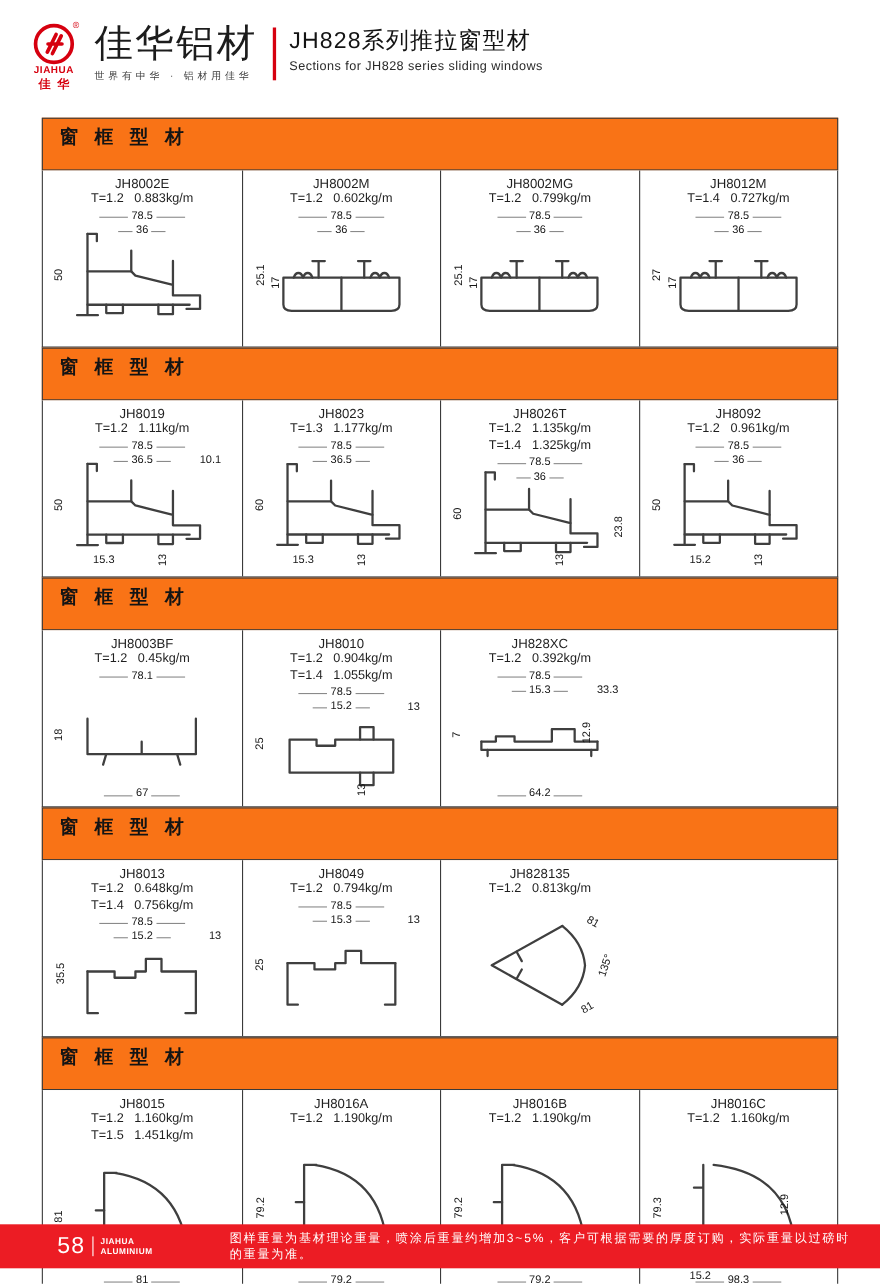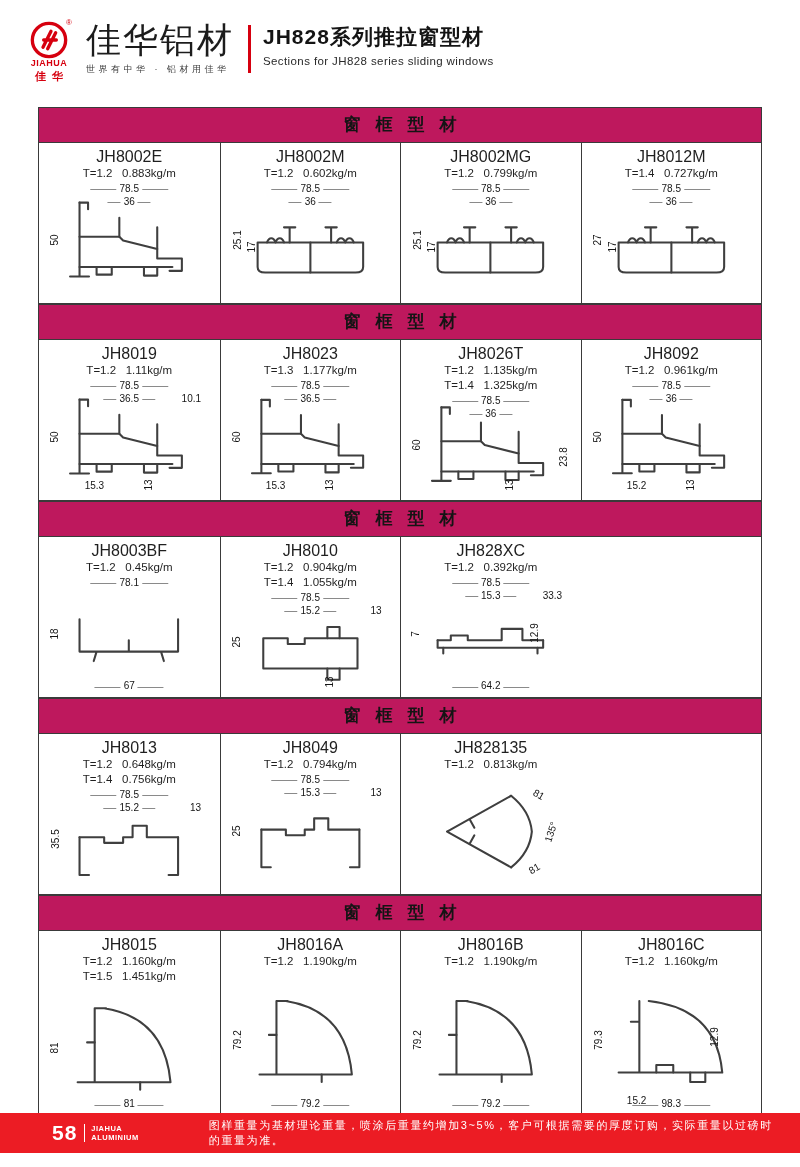--- a/index.html
+++ b/index.html
@@ -13,31 +13,31 @@
   .emblem-wrap{width:58px;text-align:center;color:#d6000f;position:relative}
   .emblem-wrap svg{width:40px;height:40px;display:block;margin:0 auto}
   .reg-mark{position:absolute;top:-2px;right:6px;font-size:8px;color:#d6000f}
   .logo-en{font-size:9px;font-weight:bold;letter-spacing:.5px;margin-top:-2px}
   .logo-cn{font-size:11px;font-weight:bold;letter-spacing:6px;padding-left:6px;margin-top:1px}
   .brand{margin-left:8px}
   .brand-title{font-size:35px;font-weight:normal;color:#1c1c1c;line-height:1.15;letter-spacing:2px}
   .brand-slogan{font-size:9px;color:#3c3c3c;letter-spacing:3.5px;margin-top:3px}
   .hdr-divider{width:3px;background:#d6000f;height:48px;margin:5px 12px 0 14px}
   .series{padding-top:3px}
-  .series-title{font-size:21px;font-weight:bold;color:#141414;letter-spacing:1px}
+  .series-title{font-size:21px;font-weight:normal;color:#141414;letter-spacing:1px}
   .series-sub{font-size:11.5px;color:#2a2a2a;margin-top:4px;letter-spacing:.4px}
   
   .main{margin:15px 38px 0}
-  .sec-bar{background:#be185d;border:1px solid #3a3a3a;text-align:center;padding:5px 0 6px}
+  .sec-bar{background:#f97316;border:1px solid #3a3a3a;padding:5px 0 18px}
   .sec-title{font-size:17px;font-weight:bold;color:#141414;letter-spacing:15px;padding-left:15px;display:inline-block}
   .sec-grid{display:grid;grid-template-columns:1fr 1fr 1fr 1fr;border:1px solid #3a3a3a;border-top:none;background:#fff}
   .cell{height:160px;display:flex;flex-direction:column;align-items:center;padding-top:5px;box-sizing:border-box;overflow:hidden}
   .section:last-child .cell{height:184px}
   .cell+.cell{border-left:1px solid #3a3a3a}
-  .code{font-size:16px;color:#1f1f1f}
+  .code{font-size:12px;color:#1f1f1f}
   .specs{font-size:11.5px;color:#1f1f1f;white-space:pre;text-align:left;line-height:1.3}
   .drawing{position:relative;flex:1;width:84%;margin:3px 0 6px;min-height:0}
   .drawing svg.shape{position:absolute;left:0;top:0;width:100%;height:100%}
   .shape *{stroke:#3f3f3f;fill:none;stroke-width:2.2;stroke-linecap:round;stroke-linejoin:round}
   
   .dim{position:absolute;font-size:10px;color:#151515;line-height:1;white-space:nowrap}
   .dim-top{top:0;left:50%;transform:translateX(-50%)}
   .dim-top2{top:13px;left:50%;transform:translateX(-50%)}
   .dim-topright{top:13px;right:4px}
   .dim-left{left:0;top:50%;transform:translate(-35%,-50%) rotate(-90deg)}
@@ -53,21 +53,21 @@
   .dim-top::before,.dim-top::after,.dim-top2::before,.dim-top2::after,
   .dim-bottom::before,.dim-bottom::after{
     content:"";position:absolute;top:55%;height:1px;background:#8a8a8a}
   .dim-top::before,.dim-bottom::before{right:100%;width:26px;margin-right:3px}
   .dim-top::after,.dim-bottom::after{left:100%;width:26px;margin-left:3px}
   .dim-top2::before{right:100%;width:13px;margin-right:3px}
   .dim-top2::after{left:100%;width:13px;margin-left:3px}
   
   .footer{position:absolute;left:0;bottom:14px;width:100%;height:40px;background:#ec1c24;
     display:flex;align-items:center;color:#fff;box-sizing:border-box}
-  .page-num{font-size:21px;font-weight:bold;margin-left:52px;letter-spacing:1px}
+  .page-num{font-size:21px;font-weight:normal;margin-left:52px;letter-spacing:1px}
   .footer-brand{border-left:1px solid #fff;margin-left:7px;padding-left:6px;font-size:7.5px;line-height:1.25;letter-spacing:.5px;font-weight:bold}
   .footer-note{flex:1;text-align:left;font-size:11px;letter-spacing:1.6px;padding:0 24px 0 70px}
   .symlib{position:absolute;width:0;height:0;overflow:hidden}
 </style>
 </head>
 <body>
 
 <svg class="symlib" aria-hidden="true">
   <defs>
     <symbol id="sym-step-sill" viewBox="0 0 160 100">

